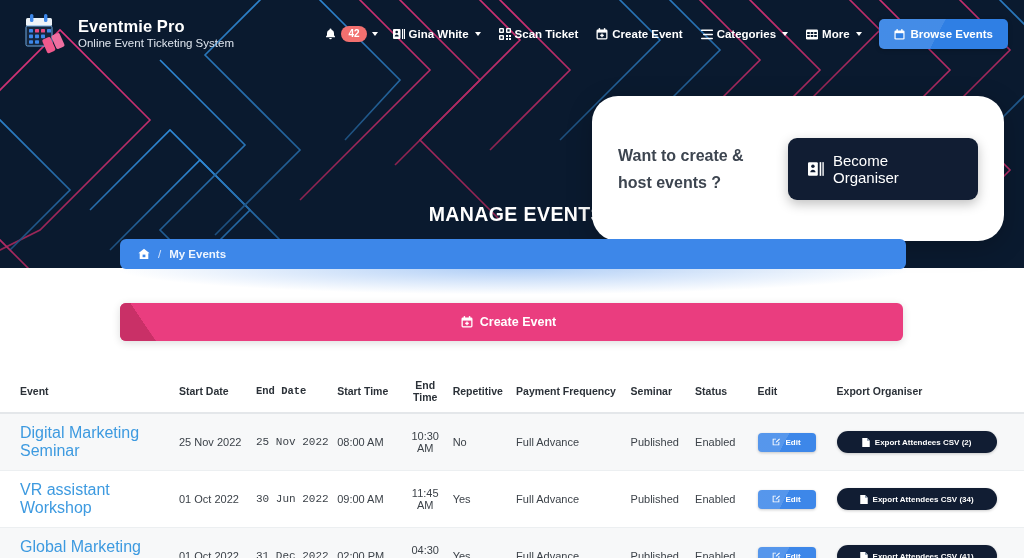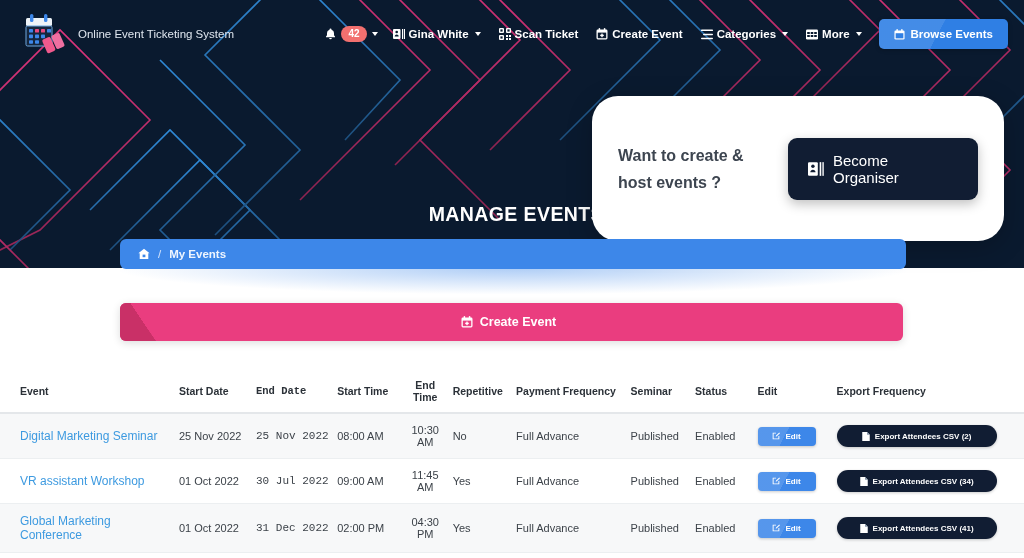--- a/index.html
+++ b/index.html
@@ -136,21 +136,21 @@
   th.c-sdate, td.c-sdate { width: 74px; }
   th.c-edate, td.c-edate { width: 78px; font-family: Liberation Mono, monospace; }
   th.c-stime, td.c-stime { width: 64px; }
   th.c-etime, td.c-etime { width: 47px; text-align: center; }
   th.c-rep,   td.c-rep   { width: 61px; }
   th.c-pay,   td.c-pay   { width: 110px; }
   th.c-pub,   td.c-pub   { width: 62px; }
   th.c-stat,  td.c-stat  { width: 60px; }
   th.c-edit,  td.c-edit  { width: 76px; }
   th.c-exp,   td.c-exp   { width: 180px; }
-  .evt-link { color: #3d9ae0; font-size: 12px; cursor: pointer; }
+  .evt-link { color: #3d9ae0; font-size: 16px; cursor: pointer; }
 
   .btn-edit {
     display: inline-flex; align-items: center; justify-content: center; gap: 5px;
     width: 58px; height: 19px; border-radius: 4px;
     background: #3d87e9; color: #ffffff; font-size: 8px; font-weight: bold;
     cursor: pointer;
     background-image: linear-gradient(118deg, rgba(255,255,255,.13) 0 46%, rgba(255,255,255,0) 46.2%);
     box-shadow: 0 1px 3px rgba(0,0,0,.2);
   }
   .btn-export {
@@ -224,20 +224,21 @@
               <rect x="9" y="28.2" width="4" height="3.6" rx=".7"></rect>
               <rect x="15" y="28.2" width="4" height="3.6" rx=".7"></rect>
             </g>
             <g transform="rotate(-24 30 32)">
               <rect x="24" y="25" width="9" height="15" rx="2" fill="#f0598d"></rect>
               <rect x="34" y="25" width="9" height="15" rx="2" fill="#ef6fa0"></rect>
             </g>
           </svg>
         </div>
         <div class="brand-text">
+          <div class="brand-title">Eventmie Pro</div>
           <div class="brand-sub">Online Event Ticketing System</div>
         </div>
       </div>
 
       <div class="nav-right">
         <div class="bell-wrap">
           <span class="ic">
             <svg width="11" height="12" viewBox="0 0 11 12" fill="#ffffff">
               <path d="M5.5 0.4a1 1 0 0 1 1 1v.3A3.3 3.3 0 0 1 9 5v2.2l1 1.4v.6H1v-.6l1-1.4V5a3.3 3.3 0 0 1 2.5-3.3v-.3a1 1 0 0 1 1-1z"></path>
               <path d="M4.2 10h2.6a1.3 1.3 0 0 1-2.6 0z"></path>
@@ -394,21 +395,21 @@
           <th class="c-event">Event</th>
           <th class="c-sdate">Start Date</th>
           <th class="c-edate">End Date</th>
           <th class="c-stime">Start Time</th>
           <th class="c-etime">End Time</th>
           <th class="c-rep">Repetitive</th>
           <th class="c-pay">Payment Frequency</th>
           <th class="c-pub">Seminar</th>
           <th class="c-stat">Status</th>
           <th class="c-edit">Edit</th>
-          <th class="c-exp">Export Frequency</th>
+          <th class="c-exp">Export Organiser</th>
         </tr>
       </thead>
       <tbody id="table-body">
           <tr class="odd">
             <td class="c-event"><span class="evt-link">Digital Marketing Seminar</span></td>
             <td class="c-sdate">25 Nov 2022</td>
             <td class="c-edate">25 Nov 2022</td>
             <td class="c-stime">08:00 AM</td>
             <td class="c-etime">10:30 AM</td>
             <td class="c-rep">No</td>
@@ -430,21 +431,21 @@
                     <path d="M0 0h6.3L10 3.6V12H0z"></path>
                     <path d="M6.3 0 10 3.6H6.3z" fill="#8899ad"></path>
                   </svg>
                 </span>
                 <span>Export Attendees CSV (2)</span>
               </span></td>
           </tr>
           <tr class="even">
             <td class="c-event"><span class="evt-link">VR assistant Workshop</span></td>
             <td class="c-sdate">01 Oct 2022</td>
-            <td class="c-edate">30 Jul 2022</td>
+            <td class="c-edate">30 Jun 2022</td>
             <td class="c-stime">09:00 AM</td>
             <td class="c-etime">11:45 AM</td>
             <td class="c-rep">Yes</td>
             <td class="c-pay">Full Advance</td>
             <td class="c-pub">Published</td>
             <td class="c-stat">Enabled</td>
             <td class="c-edit"><span class="btn-edit">
                 <span class="ic">
                   <svg width="8" height="8" viewBox="0 0 12 12" fill="#ffffff">
                     <path d="M1 1h5v1.4H2.4v7.2h7.2V6H11v5H1z"></path>

